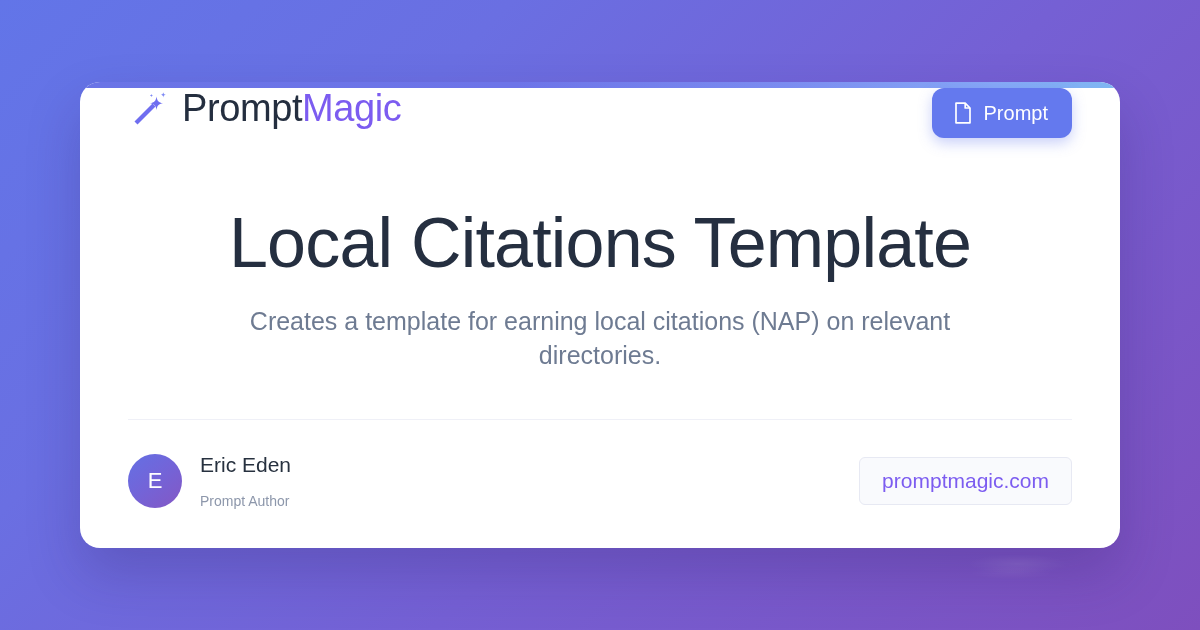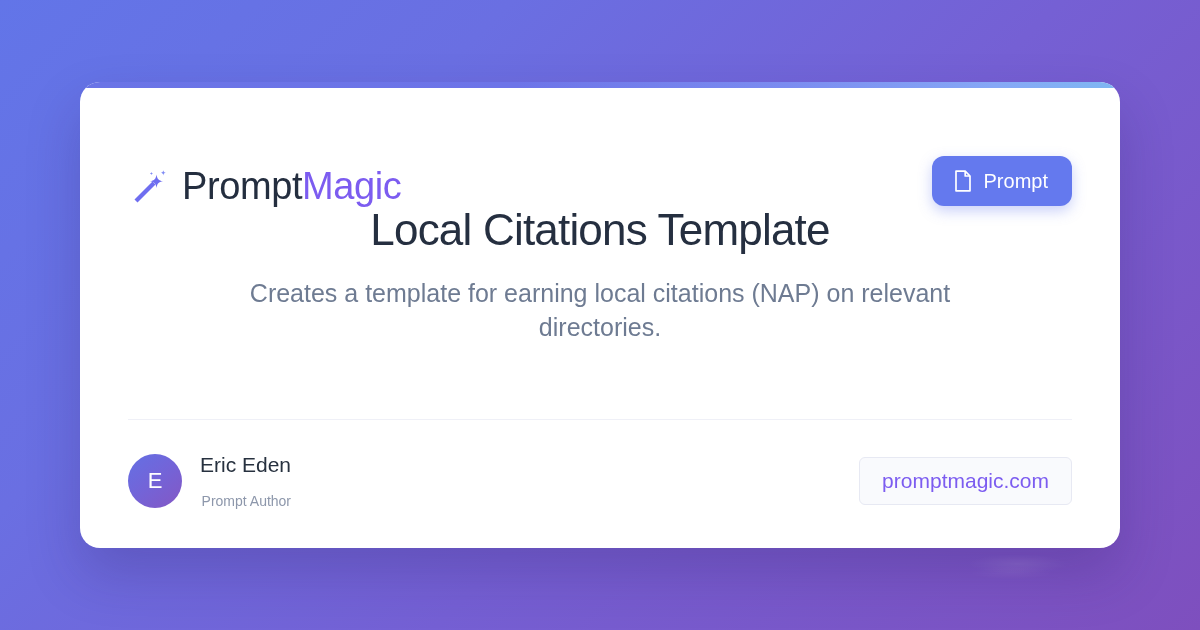--- a/index.html
+++ b/index.html
@@ -58,21 +58,21 @@
   }
 
   
   .card-header {
     position: absolute;
     left: 0;
     top: 6px;
     width: 100%;
     height: 118px;
     display: flex;
-    align-items: flex-end;
+    align-items: flex-start;
     justify-content: space-between;
     padding: 0 48px;
     box-sizing: border-box;
   }
 
   .brand {
     display: flex;
     align-items: center;
     gap: 14px;
   }
@@ -113,21 +113,21 @@
     position: absolute;
     left: 0;
     top: 124px;
     width: 100%;
     padding: 0 92px;
     box-sizing: border-box;
     text-align: center;
   }
   .page-title {
     margin: 0;
-    font-size: 44px;
+    font-size: 70px;
     font-weight: 400;
     line-height: 1.08;
     letter-spacing: -0.8px;
     color: #252f40;
   }
   .page-subtitle {
     margin: 22px auto 0;
     max-width: 730px;
     font-size: 25px;
     font-weight: 400;
@@ -168,21 +168,21 @@
     height: 54px;
     border-radius: 50%;
     background: linear-gradient(140deg, #6470e4 0%, #7364d8 48%, #8457c4 100%);
     color: #ffffff;
     font-size: 22px;
     display: flex;
     align-items: center;
     justify-content: center;
     flex: 0 0 auto;
   }
-  .author-meta { display: flex; flex-direction: column; gap: 15px; align-items: flex-end; }
+  .author-meta { display: flex; flex-direction: column; gap: 15px; }
   .author-name {
     font-size: 21px;
     color: #27313f;
     line-height: 1.15;
   }
   .author-role {
     font-size: 14px;
     color: #8d97ab;
     line-height: 1.15;
   }

